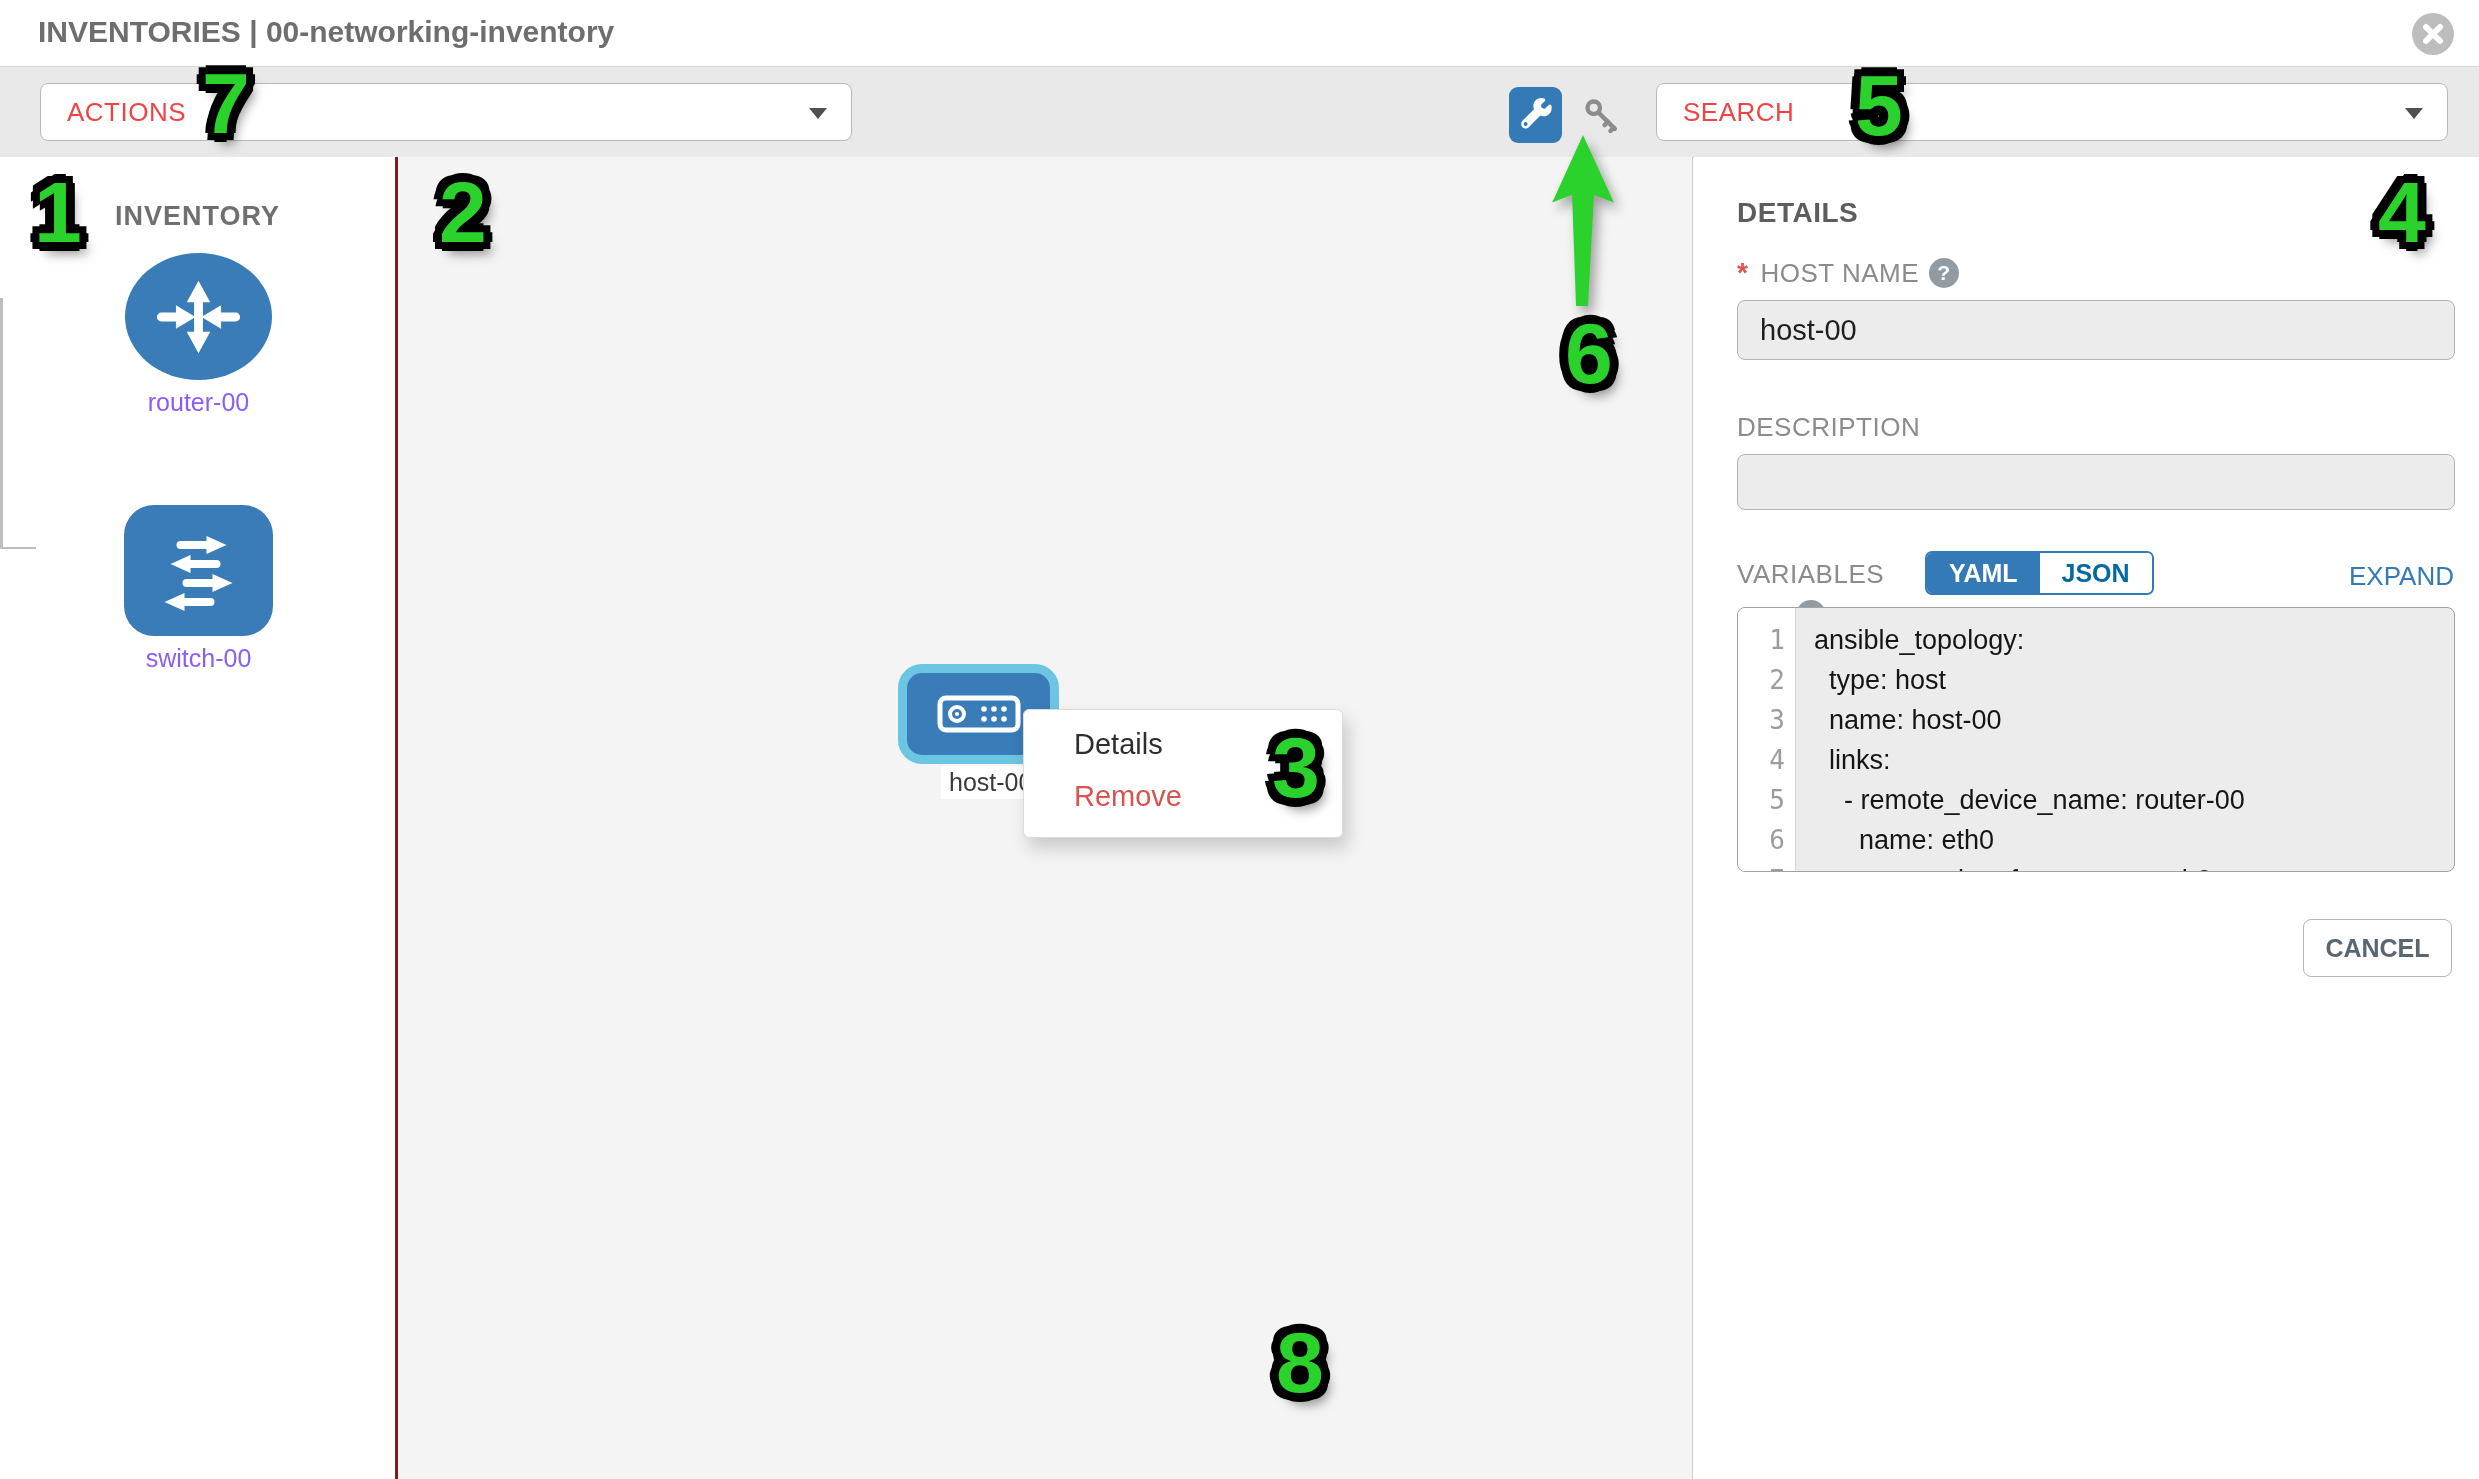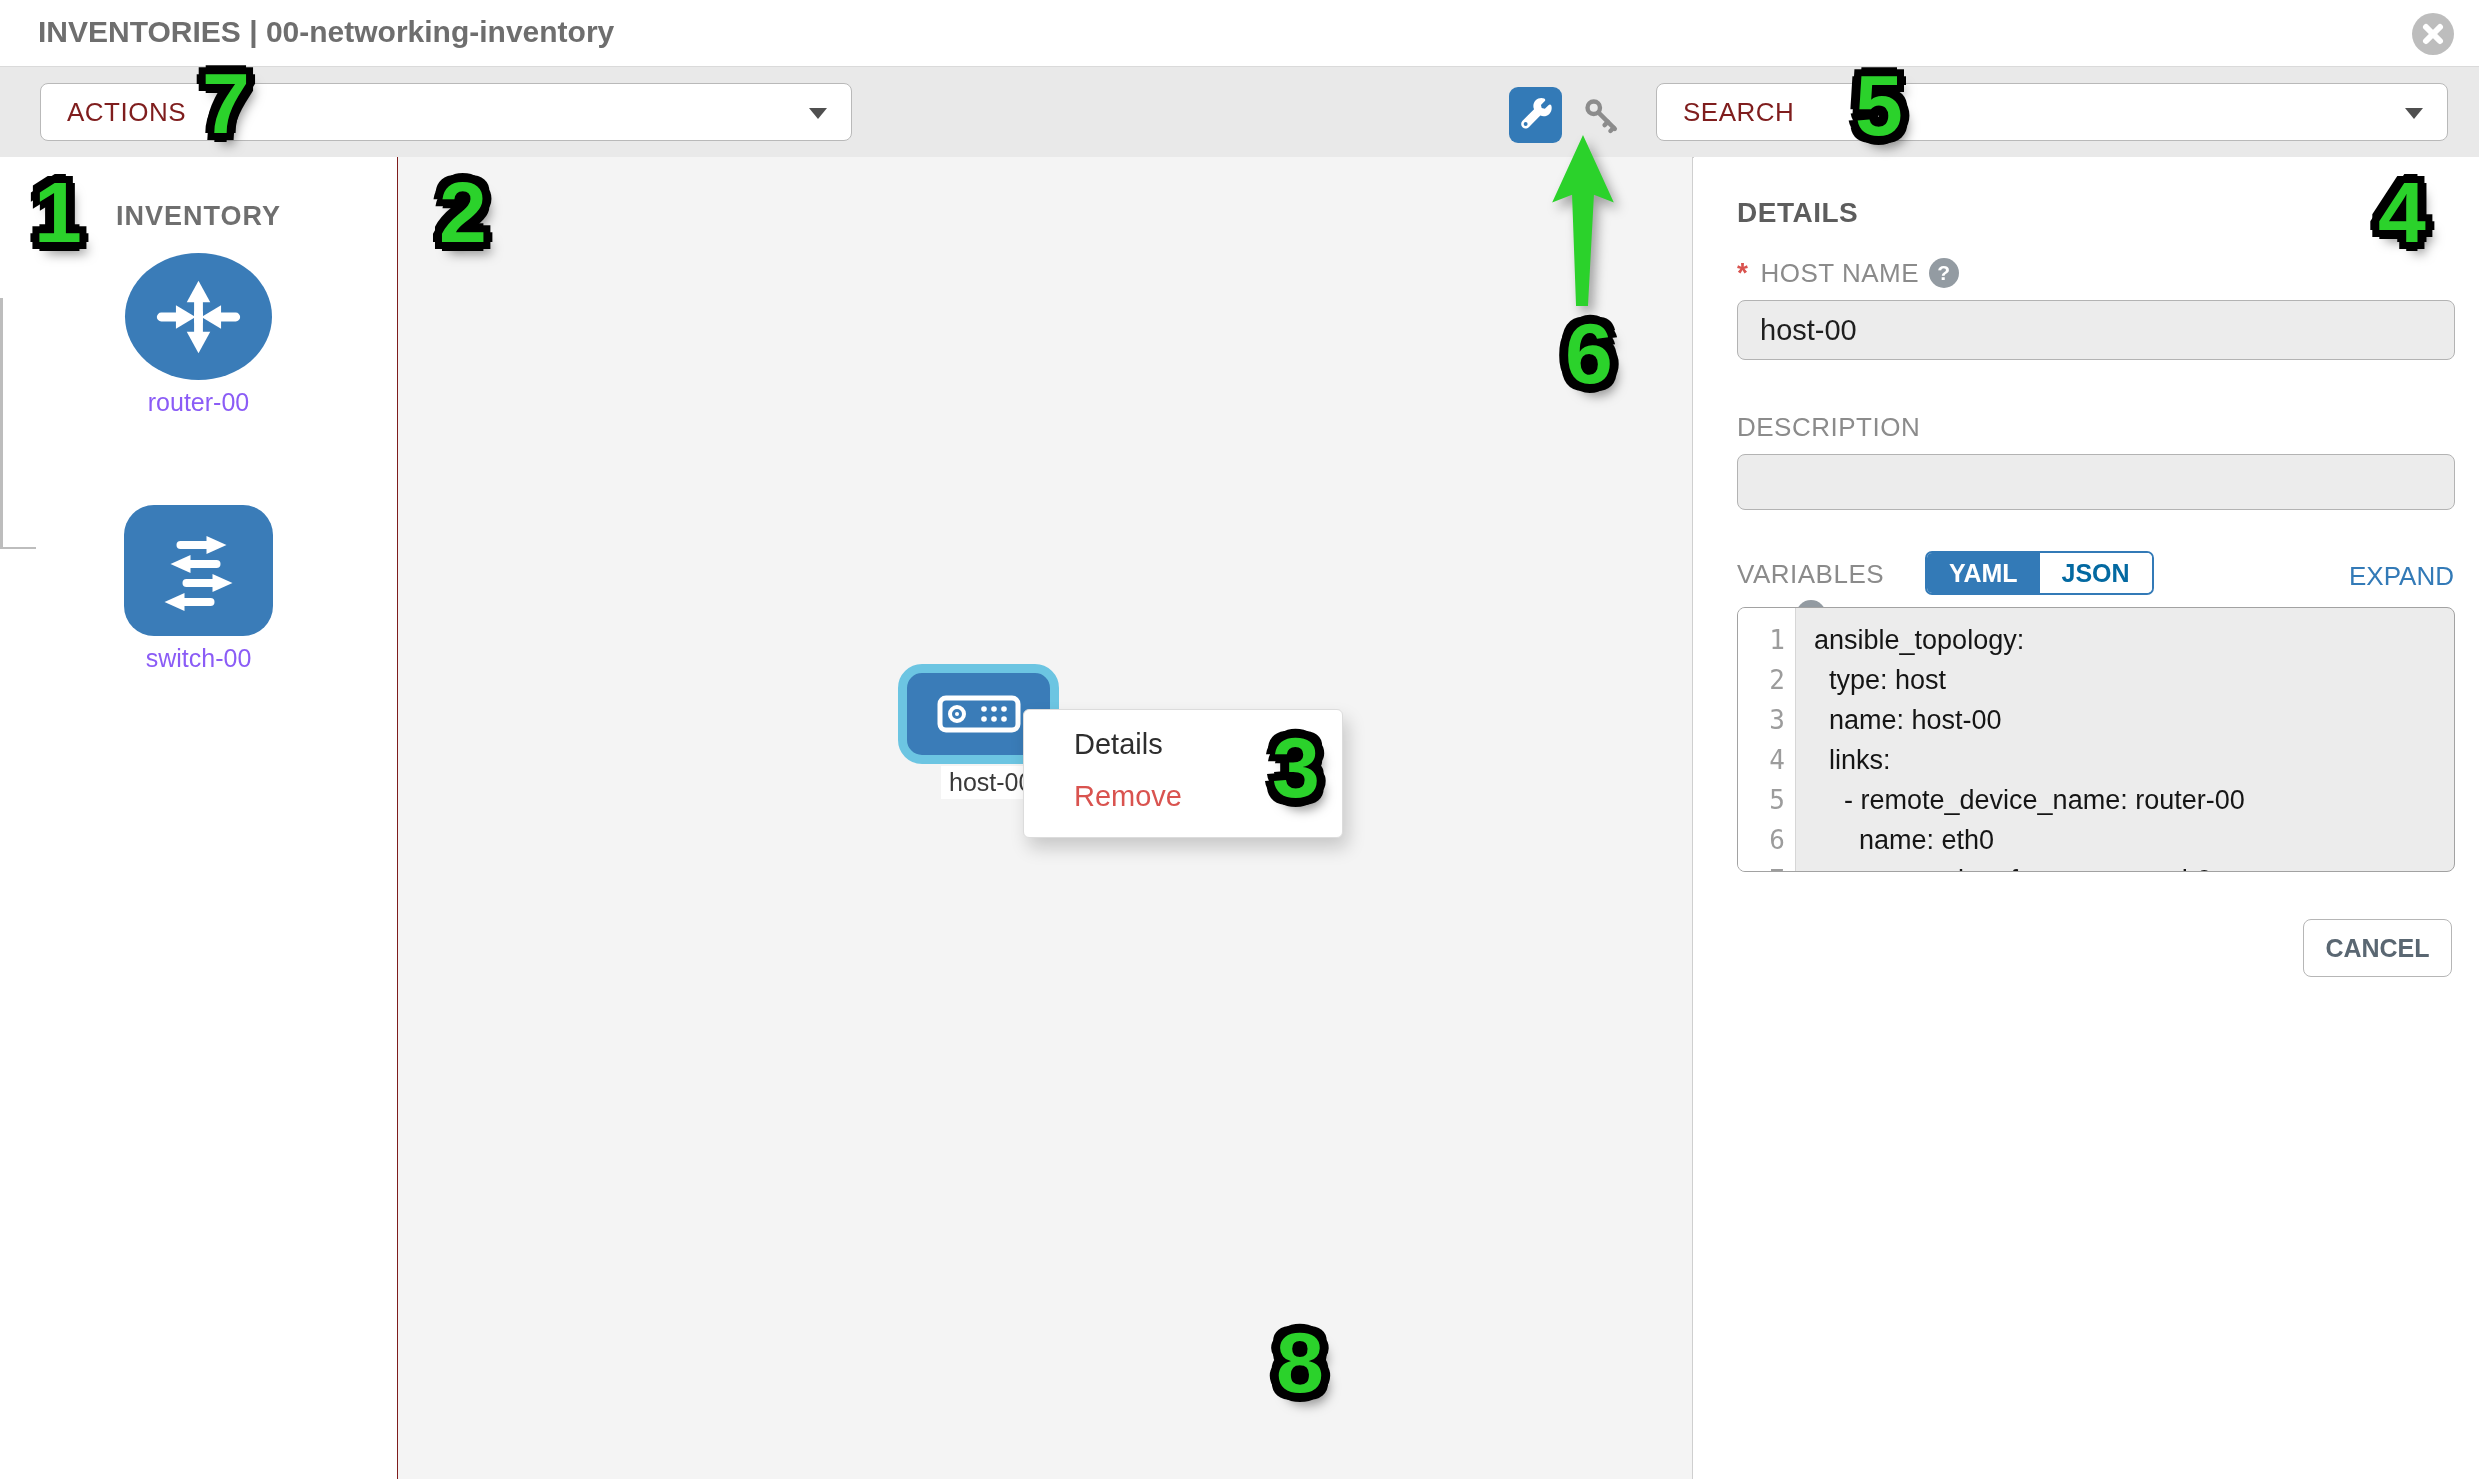--- a/index.html
+++ b/index.html
@@ -12,31 +12,31 @@
   .header-title{ position:absolute; left:38px; top:15px; font-size:30px; font-weight:bold; color:#6e6e6e; }
   .close-btn{ position:absolute; right:26px; top:13px; width:42px; height:42px; border-radius:50%;
               background:#bdbdbd; cursor:pointer; }
 
   
   .toolbar{ position:absolute; left:0; top:66px; width:100%; height:92px; background:#e9e9e9;
             border-top:1px solid #dadada; border-bottom:1px solid #cfcfcf; }
   .select{ position:absolute; top:16px; height:58px; background:#fff; border:1px solid #b9b9b9; border-radius:8px; }
   .actions-select{ left:40px; width:812px; }
   .search-select{ left:1656px; width:792px; }
-  .select-label{ position:absolute; left:26px; top:0; line-height:56px; font-size:26px; color:#7f1d1d; letter-spacing:0.5px; }
+  .select-label{ position:absolute; left:26px; top:0; line-height:56px; font-size:26px; color:#ef4444; letter-spacing:0.5px; }
   .caret{ position:absolute; right:24px; top:24px; width:0; height:0;
           border-left:9px solid transparent; border-right:9px solid transparent; border-top:11px solid #4f4f4f; }
   .wrench-btn{ position:absolute; left:1509px; top:20px; width:53px; height:56px; background:#337ab7;
                border-radius:9px; display:flex; align-items:center; justify-content:center; }
   .key-btn{ position:absolute; left:1578px; top:26px; width:48px; height:46px;
             display:flex; align-items:center; justify-content:center; }
 
   
   .sidebar{ position:absolute; left:0; top:157px; width:398px; bottom:0; background:#fff;
-            border-right:1px solid #7f1d1d; }
+            border-right:3px solid #7f1d1d; }
   .inv-heading{ position:absolute; left:0; top:44px; width:100%; text-align:center;
                 font-size:27px; font-weight:bold; color:#6f6f6f; letter-spacing:1px; }
   .palette-item{ position:absolute; text-align:center; cursor:pointer; }
   .palette-router{ left:125px; top:96px; width:147px; }
   .palette-switch{ left:124px; top:348px; width:149px; }
   .router-shape{ width:147px; height:127px; border-radius:50%; background:#3a7cb8;
                  display:flex; align-items:center; justify-content:center; }
   .switch-shape{ width:149px; height:131px; border-radius:30px; background:#3a7cb8;
                  display:flex; align-items:center; justify-content:center; }
   .palette-label{ margin-top:8px; font-size:25px; color:#8b5cf6; }

